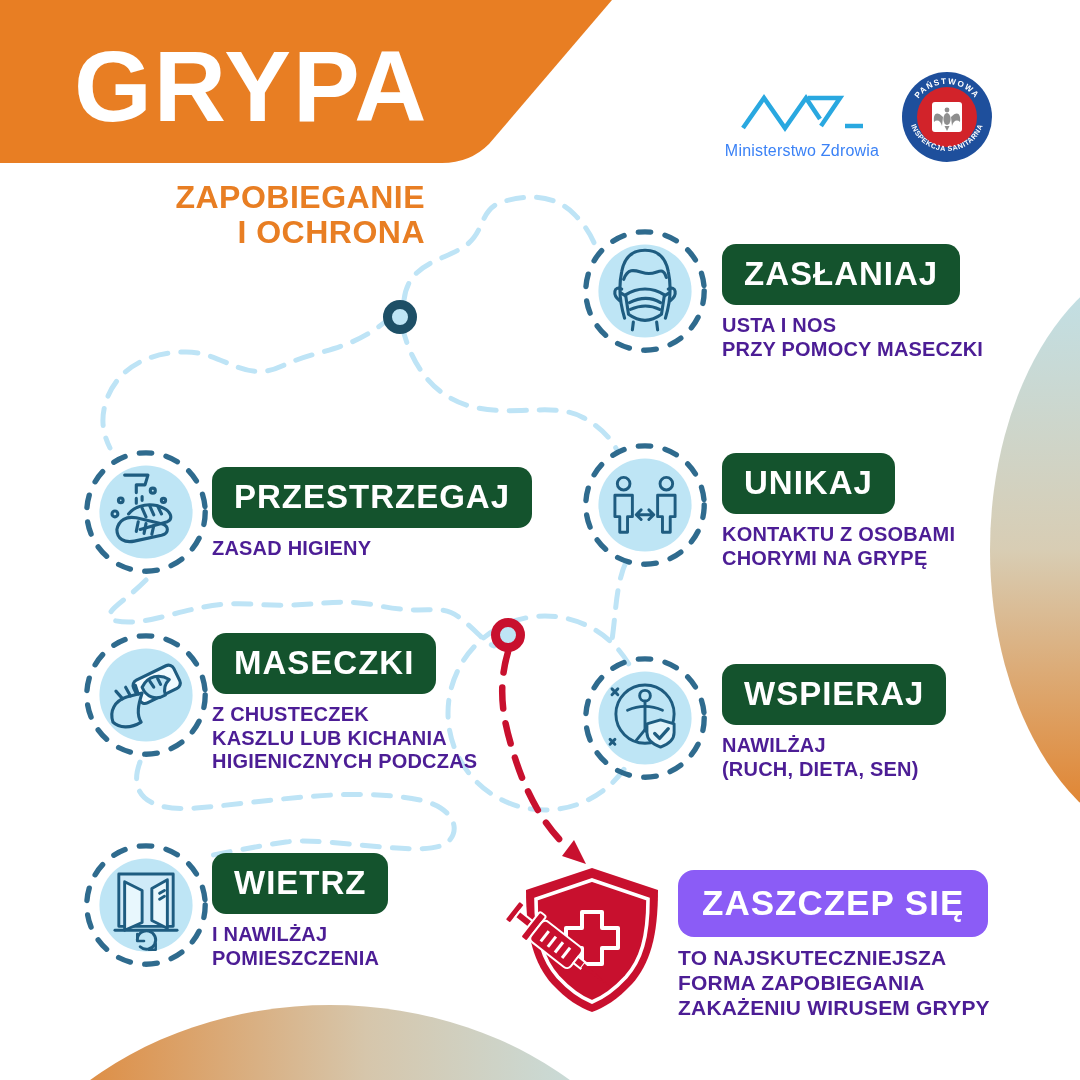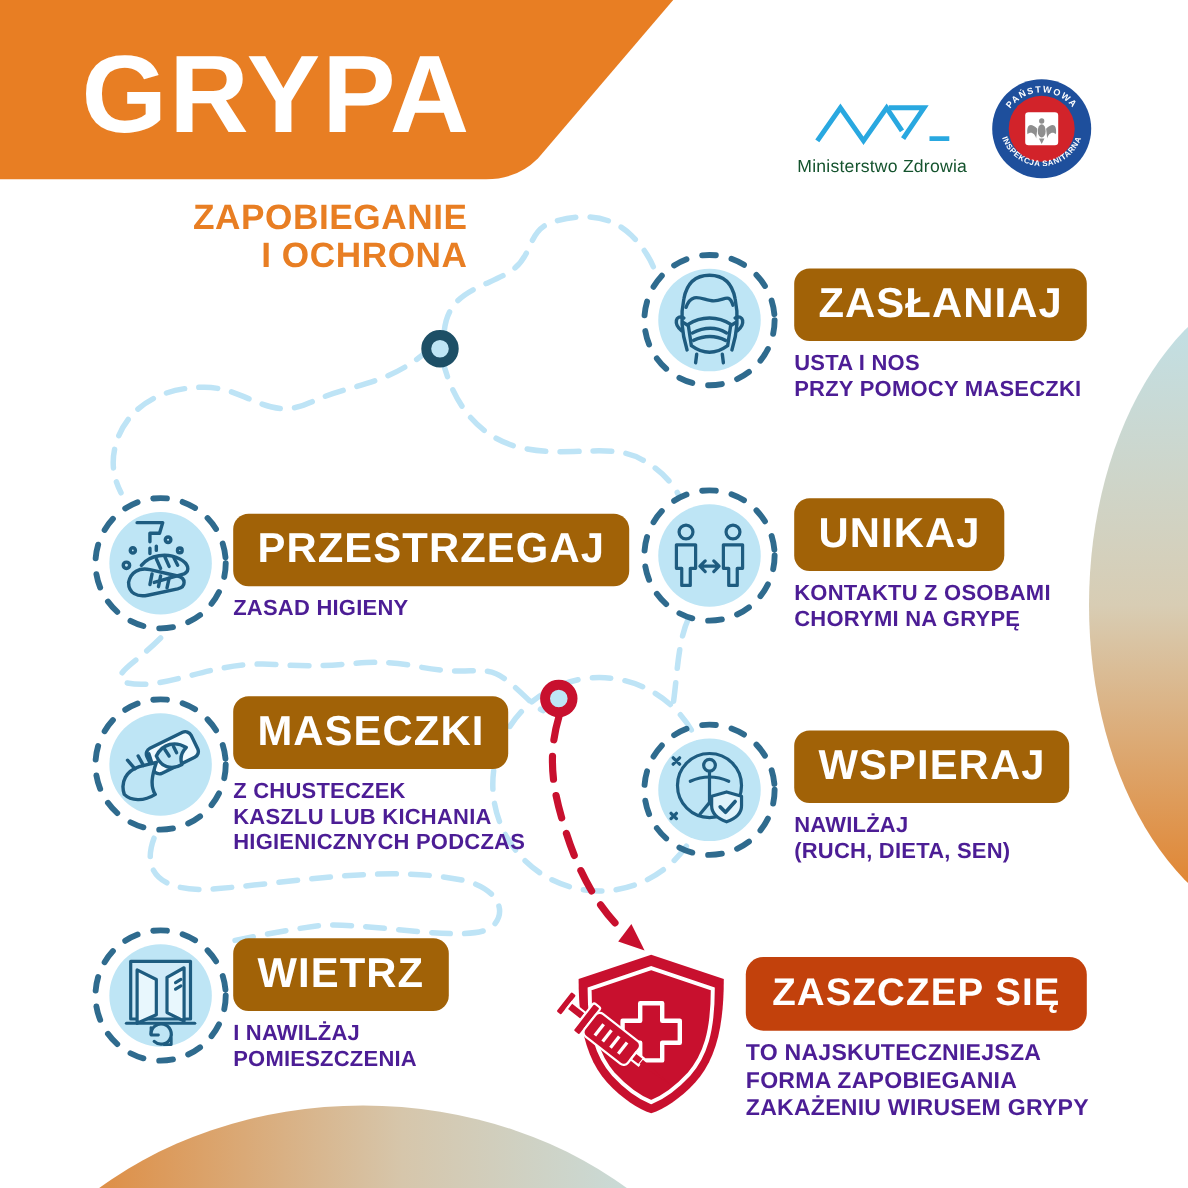--- a/index.html
+++ b/index.html
@@ -10,32 +10,32 @@
   .deco{position:absolute;left:0;top:0;z-index:1;}
   .title{
     position:absolute;left:74px;top:36px;z-index:4;
     font-size:100px;font-weight:800;color:#ffffff;letter-spacing:2px;line-height:1;text-align:center;
   }
   .subtitle{
     position:absolute;left:40px;top:180px;width:385px;z-index:4;text-align:right;
     font-size:32px;font-weight:800;color:#E87E23;line-height:1.08;letter-spacing:0.5px;
   }
   .ministry{position:absolute;left:722px;top:70px;width:160px;z-index:4;}
-  .ministry-name{margin-top:6px;text-align:center;font-size:16px;color:#14532d;letter-spacing:0.2px;}
+  .ministry-name{margin-top:6px;text-align:center;font-size:16px;color:#3b82f6;letter-spacing:0.2px;}
   .san-badge{position:absolute;left:901px;top:71px;z-index:4;}
   .step{position:absolute;z-index:5;}
   .badge{
-    display:inline-block;background:#a16207;color:#fff;font-weight:800;
-    font-size:38px;letter-spacing:1px;border-radius:14px;padding:11px 22px 12px 22px;
+    display:inline-block;background:#14532d;color:#fff;font-weight:800;
+    font-size:33px;letter-spacing:1px;border-radius:14px;padding:11px 22px 12px 22px;
     white-space:nowrap;
   }
   .desc{margin-top:9px;font-size:20px;font-weight:800;color:#4c1d95;line-height:1.18;letter-spacing:0.2px;white-space:nowrap;}
   .icon{position:absolute;z-index:4;}
   .cta{position:absolute;left:678px;top:870px;z-index:5;}
-  .cta .badge{background:#c2410c;font-size:35px;border-radius:16px;padding:13px 24px 14px 24px;letter-spacing:1px;}
+  .cta .badge{background:#8b5cf6;font-size:35px;border-radius:16px;padding:13px 24px 14px 24px;letter-spacing:1px;}
   .cta .desc{font-size:21px;}
 </style>
 </head>
 <body>
 
 <div class="poster">
 
   <svg class="deco" width="1080" height="1080" viewBox="0 0 1080 1080">
     <defs>
       <linearGradient id="crescentGrad" x1="0" y1="0" x2="0" y2="1">

